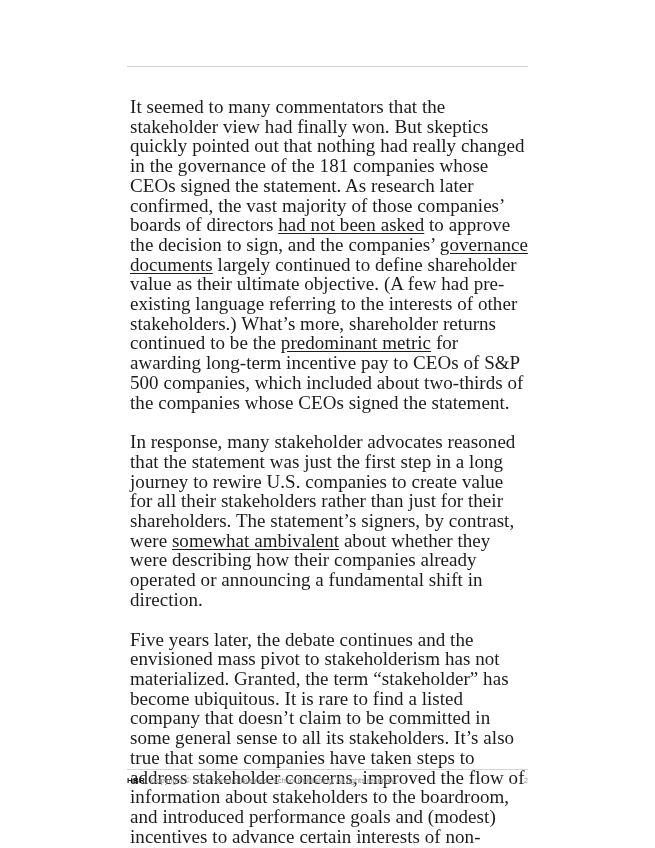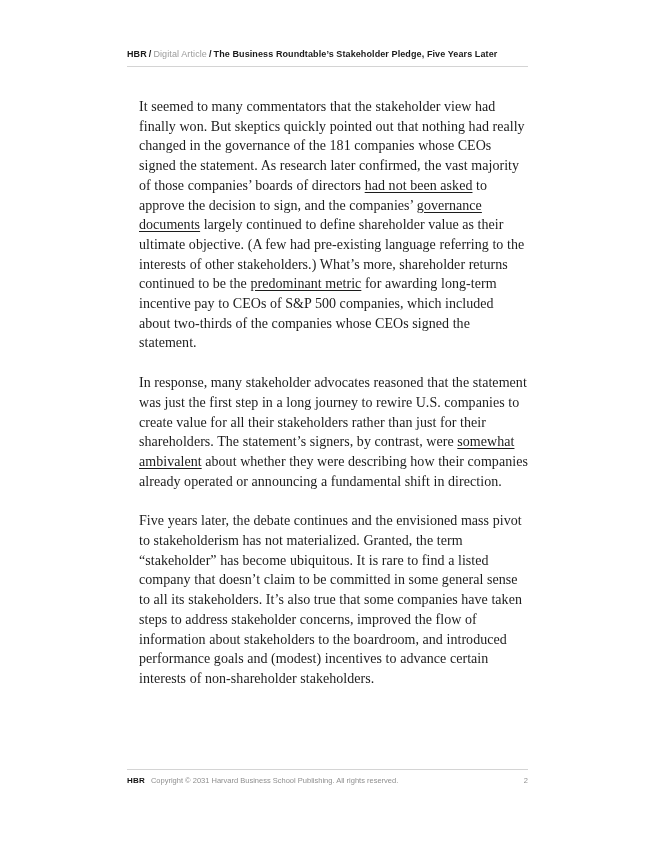--- a/index.html
+++ b/index.html
@@ -37,22 +37,22 @@
   .header-rule { top: 66px; }
   .footer-rule { top: 769px; }
   .article {
     position: absolute;
     left: 127px;
     top: 97px;
     width: 401px;
     color: #1c1c1c;
   }
   .article p {
-    margin: 0 0 20px 12px;
-    font-size: 14px;
+    margin: 0 0 20px 3px;
+    font-size: 19px;
     line-height: 19.7px;
     letter-spacing: 0.05px;
   }
   .article .inline-link {
     color: #1c1c1c;
     text-decoration: underline;
     text-underline-offset: 2px;
     cursor: pointer;
   }
   .footer {
@@ -73,23 +73,20 @@
     font-weight: 700;
     font-size: 8px;
     letter-spacing: 0.2px;
   }
 </style>
 </head>
 <body>
 
 <div class="page">
 
-  <div class="header">
-    <span>HBR</span><span class="sep">/</span><span class="category">Digital Article</span><span class="sep">/</span><span>The Business Roundtable’s Stakeholder Pledge, Five Years Later</span>
-  </div>
 
   <div class="rule header-rule"></div>
 
   <div class="article">
       <p><span>It seemed to many commentators that the stakeholder view had finally won. But skeptics quickly pointed out that nothing had really changed in the governance of the 181 companies whose CEOs signed the statement. As research later confirmed, the vast majority of those companies’ boards of directors </span><a class="inline-link">had not been asked</a><span> to approve the decision to sign, and the companies’ </span><a class="inline-link">governance documents</a><span> largely continued to define shareholder value as their ultimate objective. (A few had pre-existing language referring to the interests of other stakeholders.) What’s more, shareholder returns continued to be the </span><a class="inline-link">predominant metric</a><span> for awarding long-term incentive pay to CEOs of S&amp;P 500 companies, which included about two-thirds of the companies whose CEOs signed the statement.</span></p>
       <p><span>In response, many stakeholder advocates reasoned that the statement was just the first step in a long journey to rewire U.S. companies to create value for all their stakeholders rather than just for their shareholders. The statement’s signers, by contrast, were </span><a class="inline-link">somewhat ambivalent</a><span> about whether they were describing how their companies already operated or announcing a fundamental shift in direction.</span></p>
       <p><span>Five years later, the debate continues and the envisioned mass pivot to stakeholderism has not materialized. Granted, the term “stakeholder” has become ubiquitous. It is rare to find a listed company that doesn’t claim to be committed in some general sense to all its stakeholders. It’s also true that some companies have taken steps to address stakeholder concerns, improved the flow of information about stakeholders to the boardroom, and introduced performance goals and (modest) incentives to advance certain interests of non-shareholder stakeholders.</span></p>
     </div>
 
   <div class="rule footer-rule"></div>

